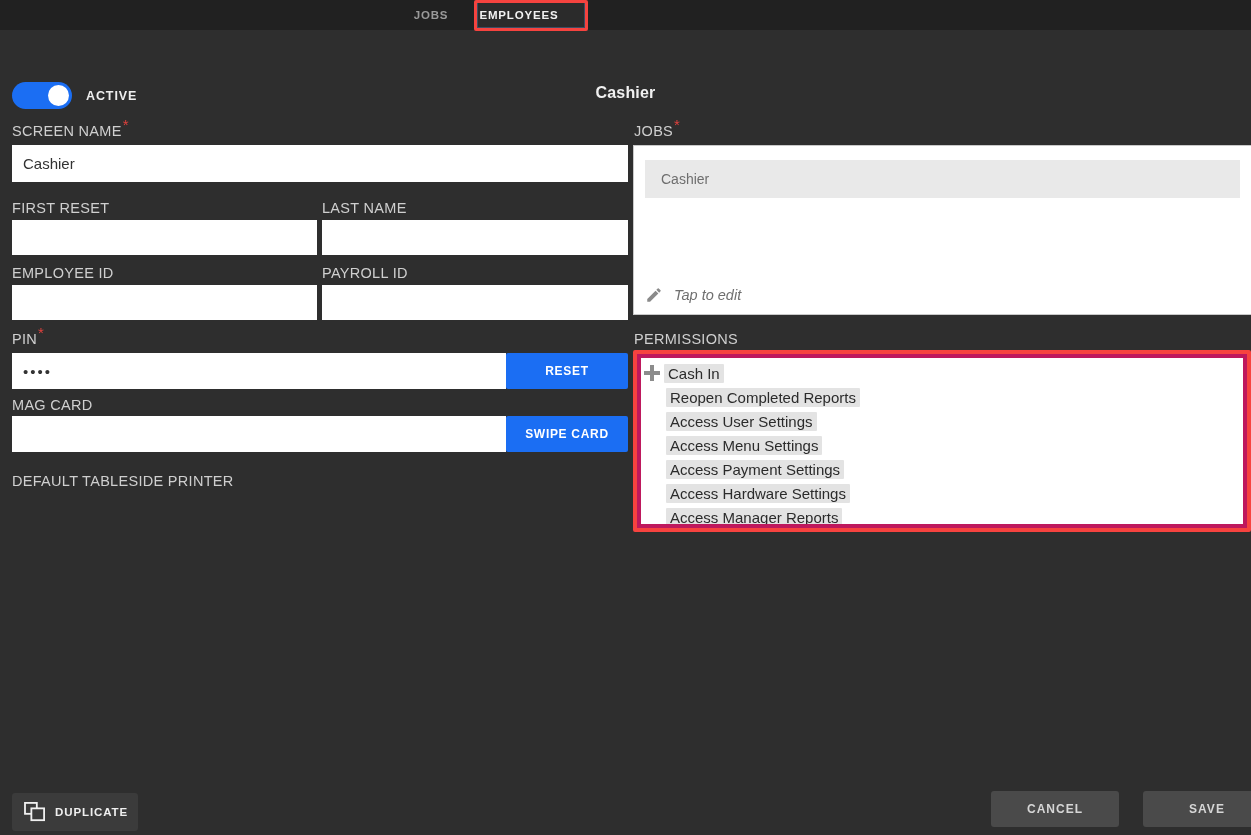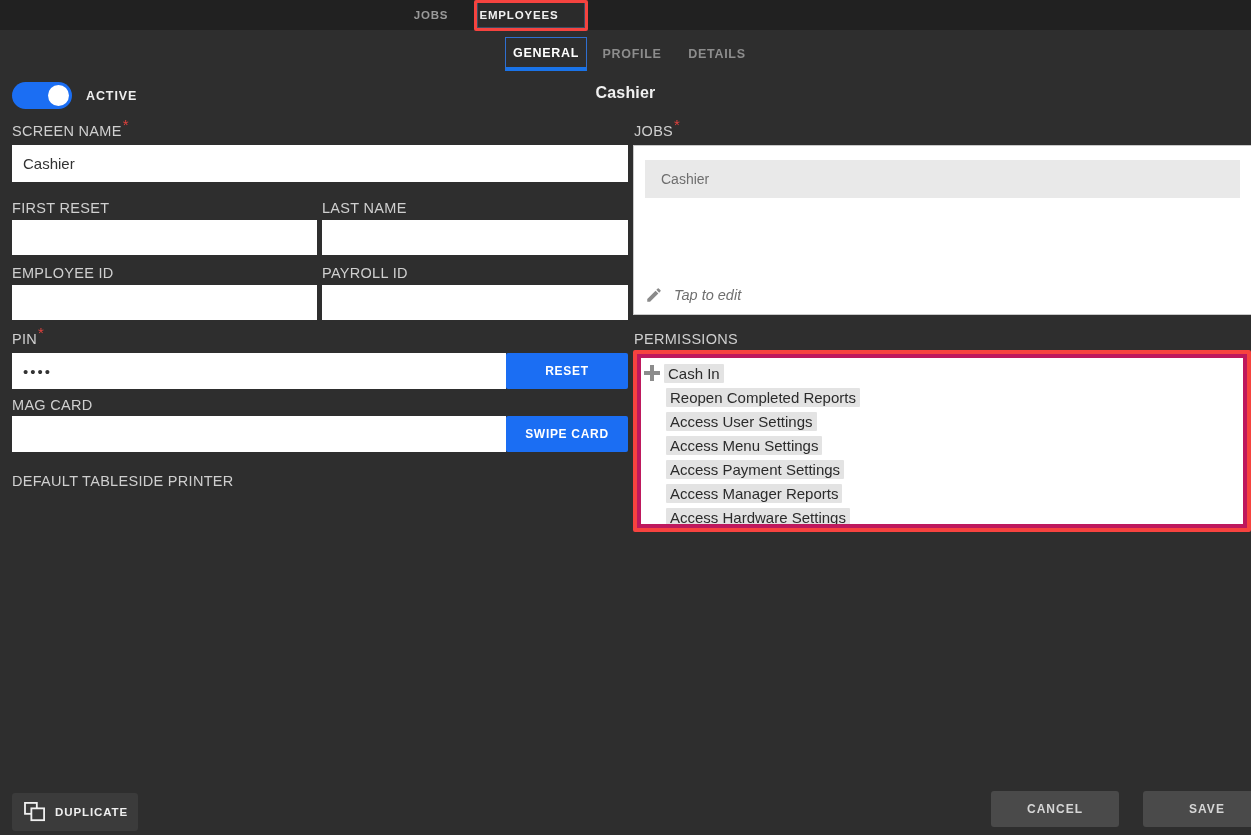--- a/index.html
+++ b/index.html
@@ -169,31 +169,20 @@
     <div class="topnav-item" id="nav-jobs">
       <span>JOBS</span>
     </div>
     <div class="nav-employees-inner"></div>
     <div class="topnav-item" id="nav-employees">
       <span>EMPLOYEES</span>
     </div>
     <div class="nav-highlight"></div>
   </div>
 
-  <div class="subtabs">
-    <div class="subtab" id="tab-general">
-      <span>GENERAL</span>
-    </div>
-    <div class="subtab" id="tab-profile">
-      <span>PROFILE</span>
-    </div>
-    <div class="subtab" id="tab-details">
-      <span>DETAILS</span>
-    </div>
-  </div>
 
   <div id="page-title">Cashier</div>
 
   <div class="toggle-row">
     <div class="toggle">
       <div class="knob"></div>
     </div>
     <div class="toggle-label">ACTIVE</div>
   </div>
 
@@ -259,25 +248,25 @@
         <div class="perm-row">
           <span style="display: inline-block; width: 16px; flex: 0 0 auto;"></span>
           <span class="chip">Access Menu Settings</span>
         </div>
         <div class="perm-row">
           <span style="display: inline-block; width: 16px; flex: 0 0 auto;"></span>
           <span class="chip">Access Payment Settings</span>
         </div>
         <div class="perm-row">
           <span style="display: inline-block; width: 16px; flex: 0 0 auto;"></span>
+          <span class="chip">Access Hardware Settings</span>
+        </div>
+        <div class="perm-row">
+          <span style="display: inline-block; width: 16px; flex: 0 0 auto;"></span>
           <span class="chip">Access Manager Reports</span>
-        </div>
-        <div class="perm-row">
-          <span style="display: inline-block; width: 16px; flex: 0 0 auto;"></span>
-          <span class="chip">Access Hardware Settings</span>
         </div>
       </div>
   </div>
   <div class="perm-outline"></div>
 
   <div class="footbtn" id="duplicate-button">
     <svg class="dup-icon" viewBox="0 0 24 22">
       <rect x="1" y="1" width="13" height="12" fill="none" stroke="#f0f0f0" stroke-width="2"></rect>
       <rect x="8" y="7" width="14" height="13" fill="#3b3b3b" stroke="#f0f0f0" stroke-width="2"></rect>
     </svg>

